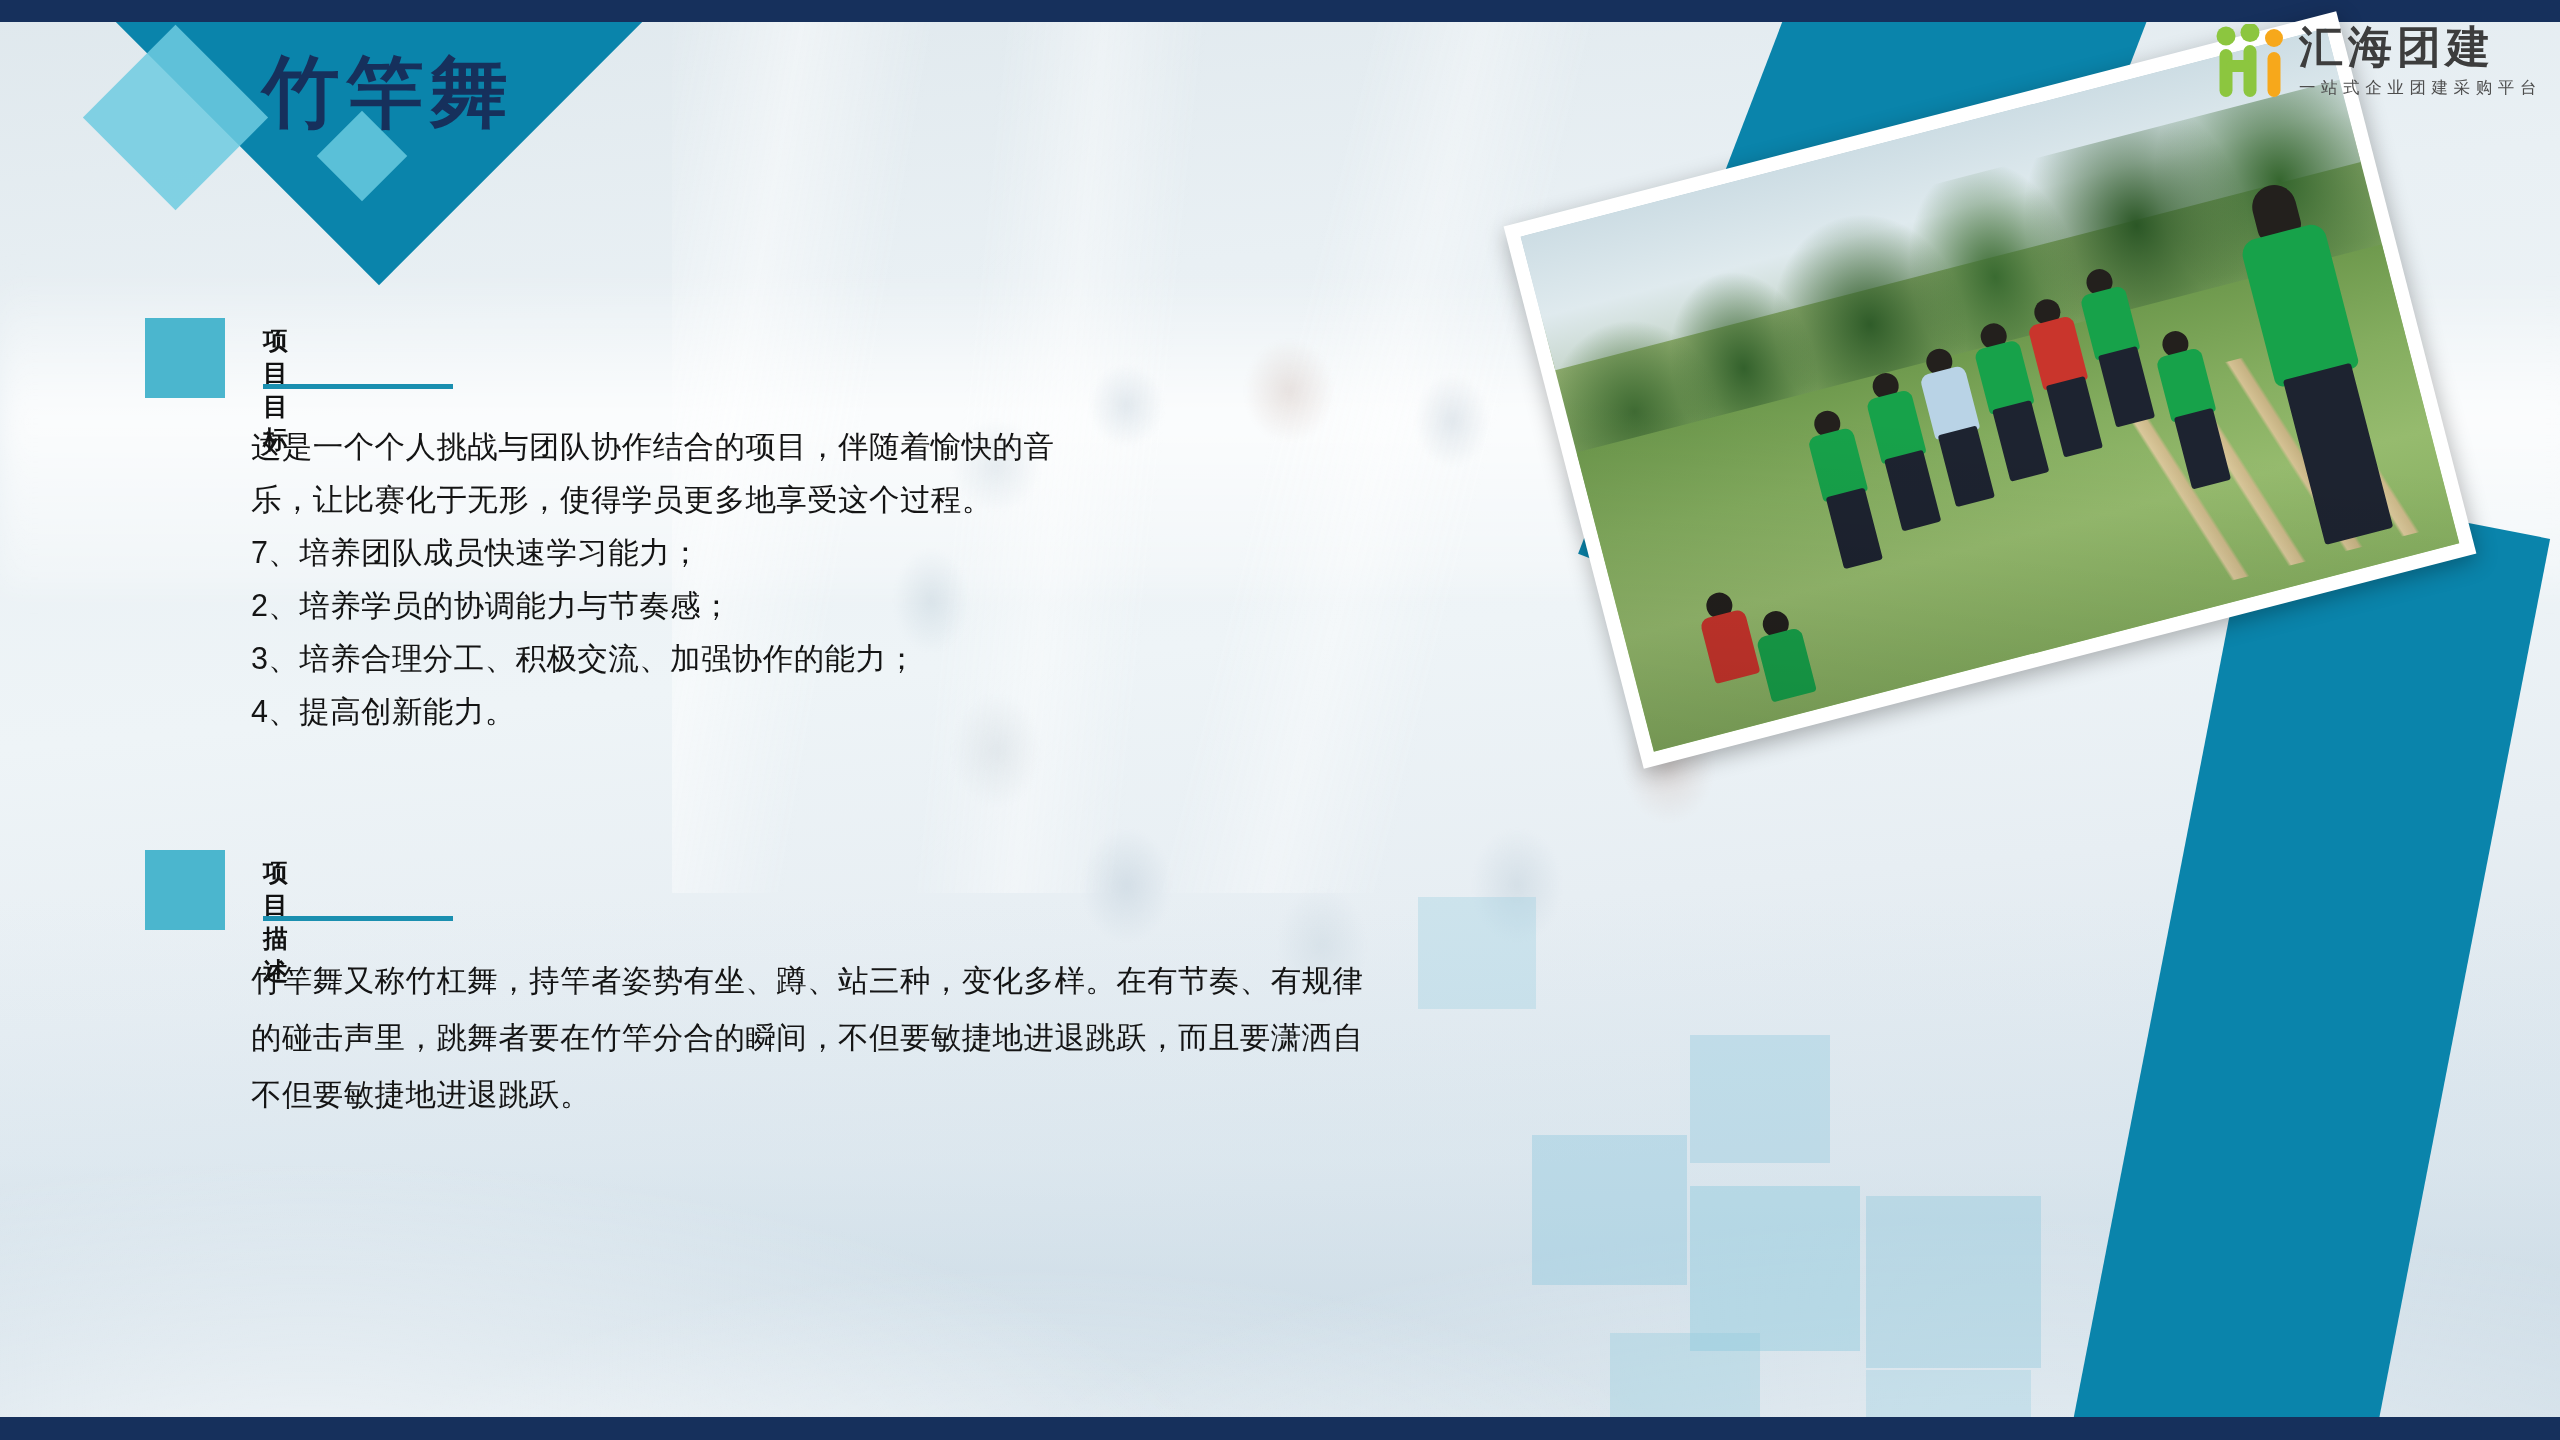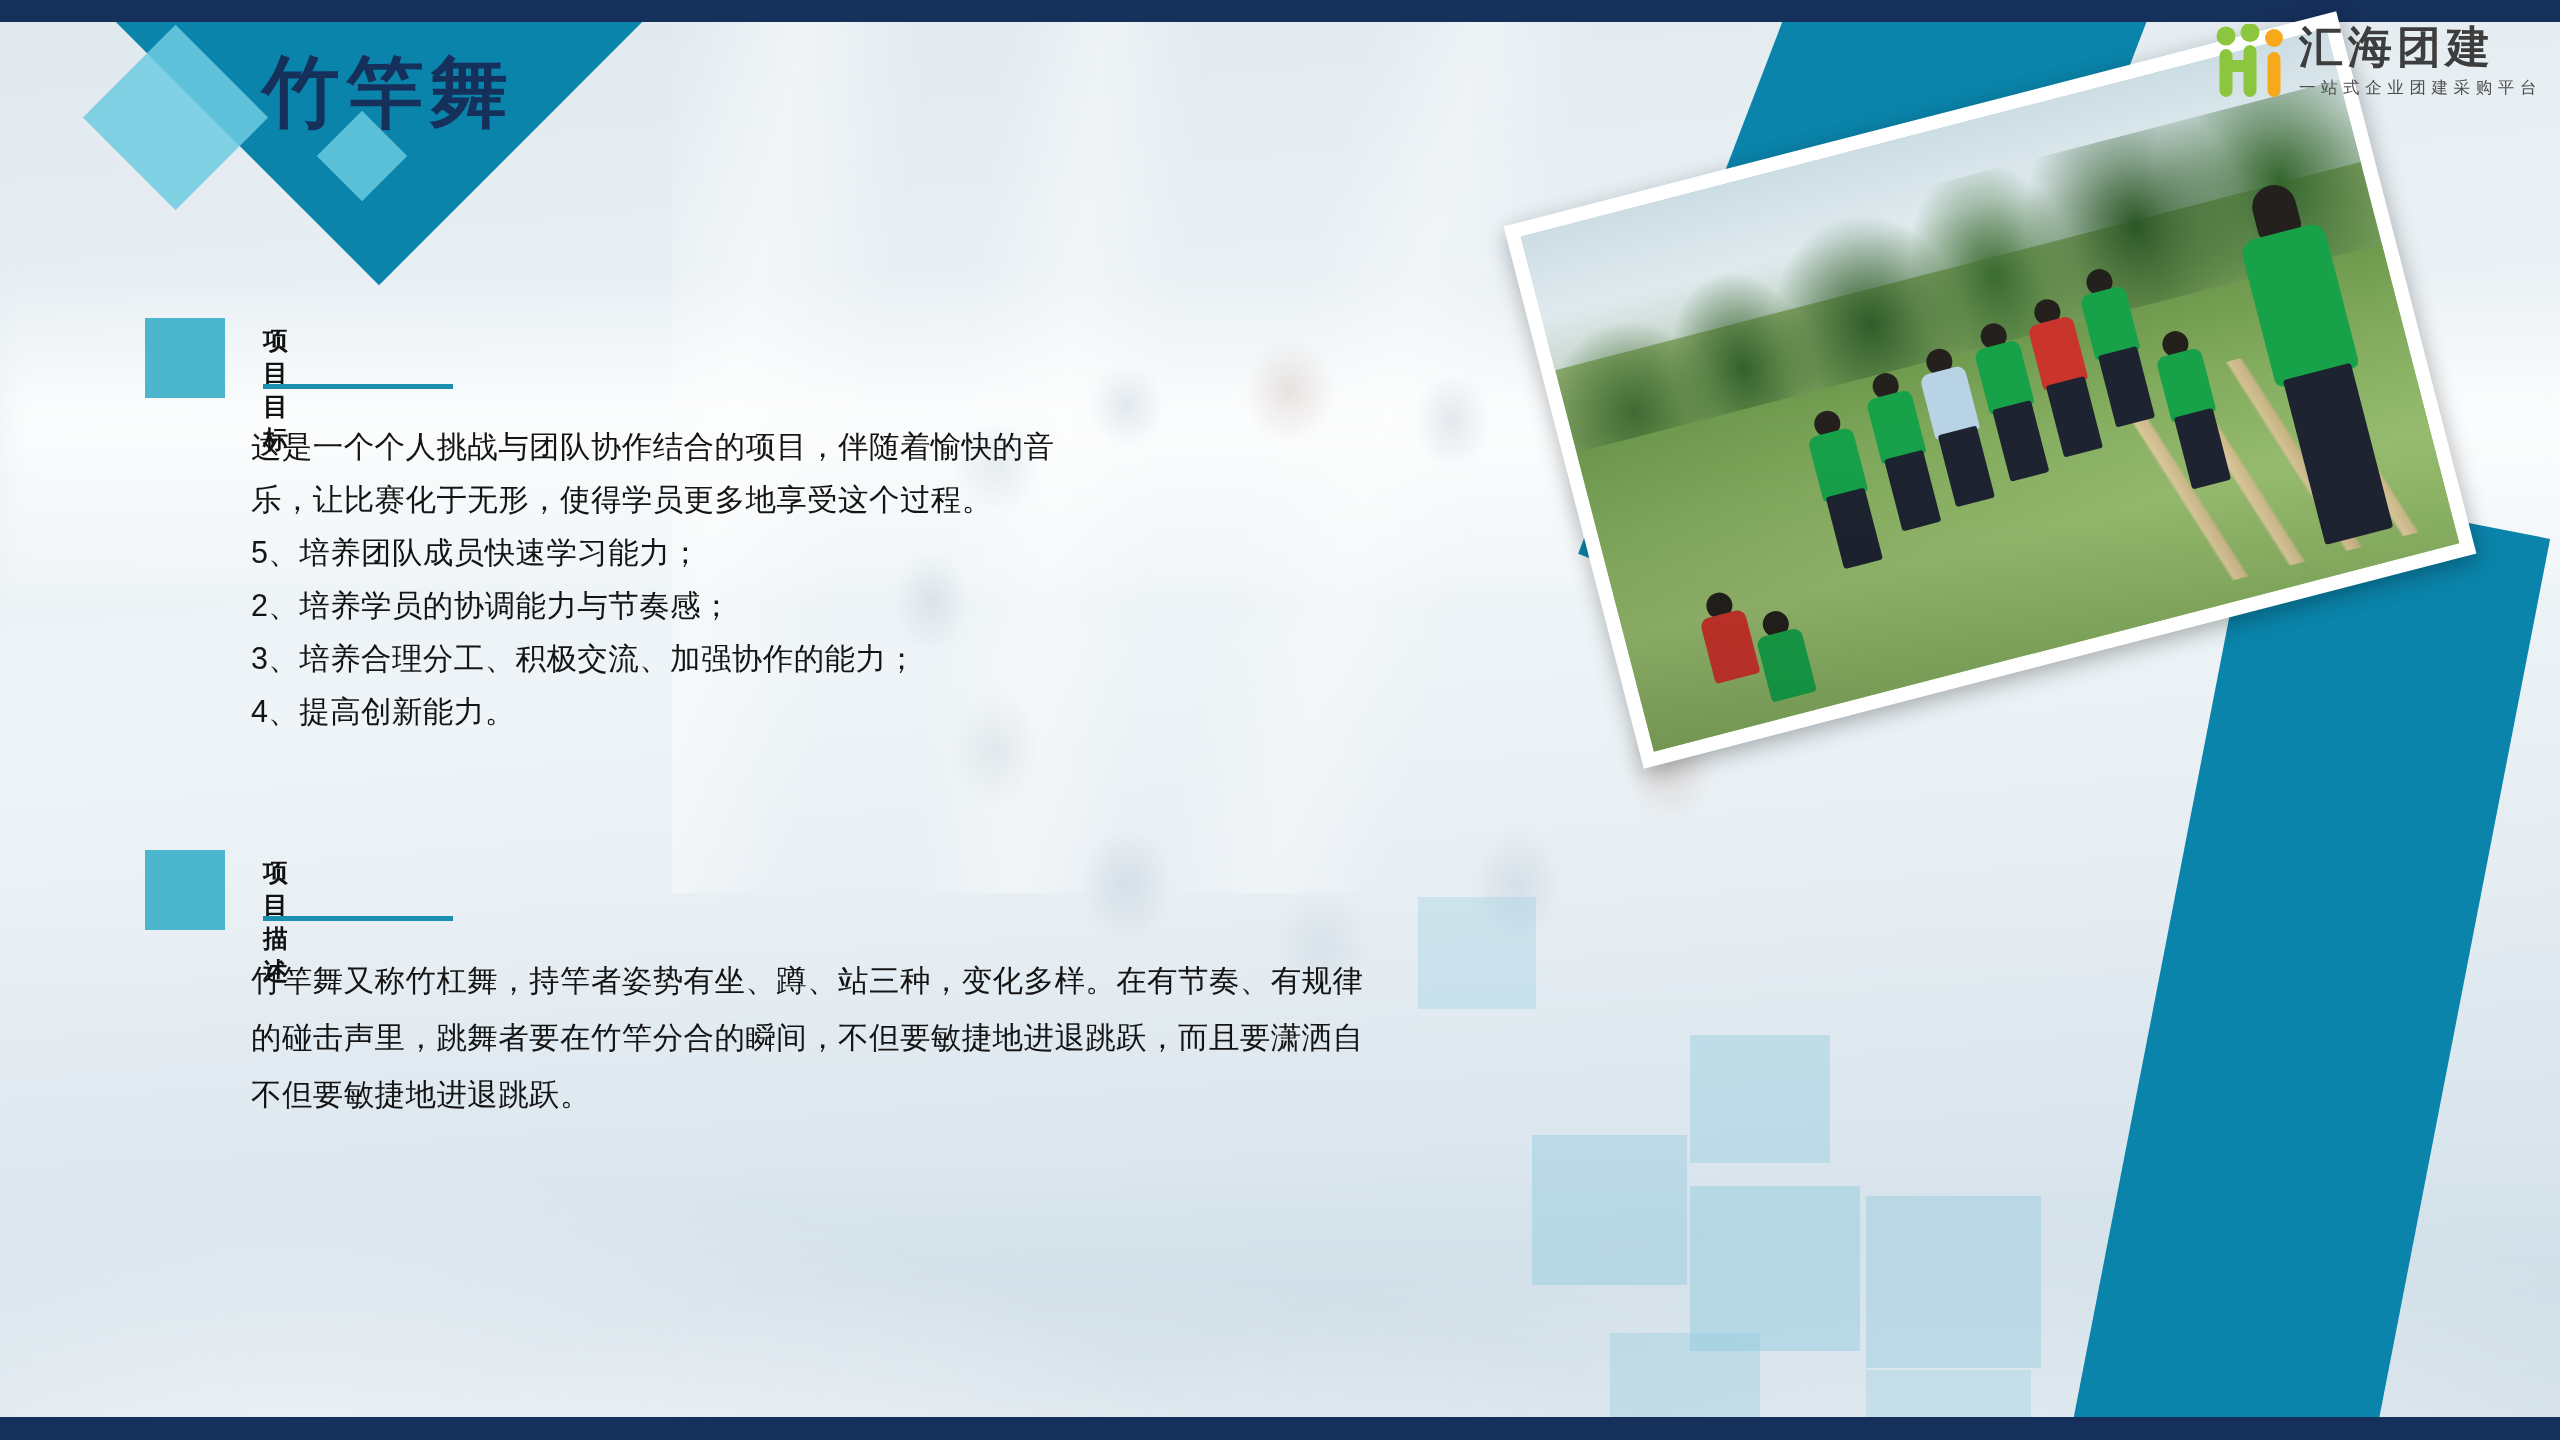--- a/index.html
+++ b/index.html
@@ -215,21 +215,21 @@
     </div>
   </div>
 
   <div class="sec" style="left:145px;top:318px;">
     <div class="sec-badge"></div>
     <div class="sec-head" data-bind="sections.0.heading">项目目标</div>
     <div class="sec-rule"></div>
     <div class="sec-body">
       <p data-bind="sections.0.lines.0">这是一个个人挑战与团队协作结合的项目，伴随着愉快的音</p>
       <p data-bind="sections.0.lines.1">乐，让比赛化于无形，使得学员更多地享受这个过程。</p>
-      <p data-bind="sections.0.lines.2">5、培养团队成员快速学习能力；</p>
+      <p data-bind="sections.0.lines.2">7、培养团队成员快速学习能力；</p>
       <p data-bind="sections.0.lines.3">2、培养学员的协调能力与节奏感；</p>
       <p data-bind="sections.0.lines.4">3、培养合理分工、积极交流、加强协作的能力；</p>
       <p data-bind="sections.0.lines.5">4、提高创新能力。</p>
     </div>
   </div>
 
   <div class="sec" style="left:145px;top:850px;">
     <div class="sec-badge"></div>
     <div class="sec-head" data-bind="sections.1.heading">项目描述</div>
     <div class="sec-rule"></div>

